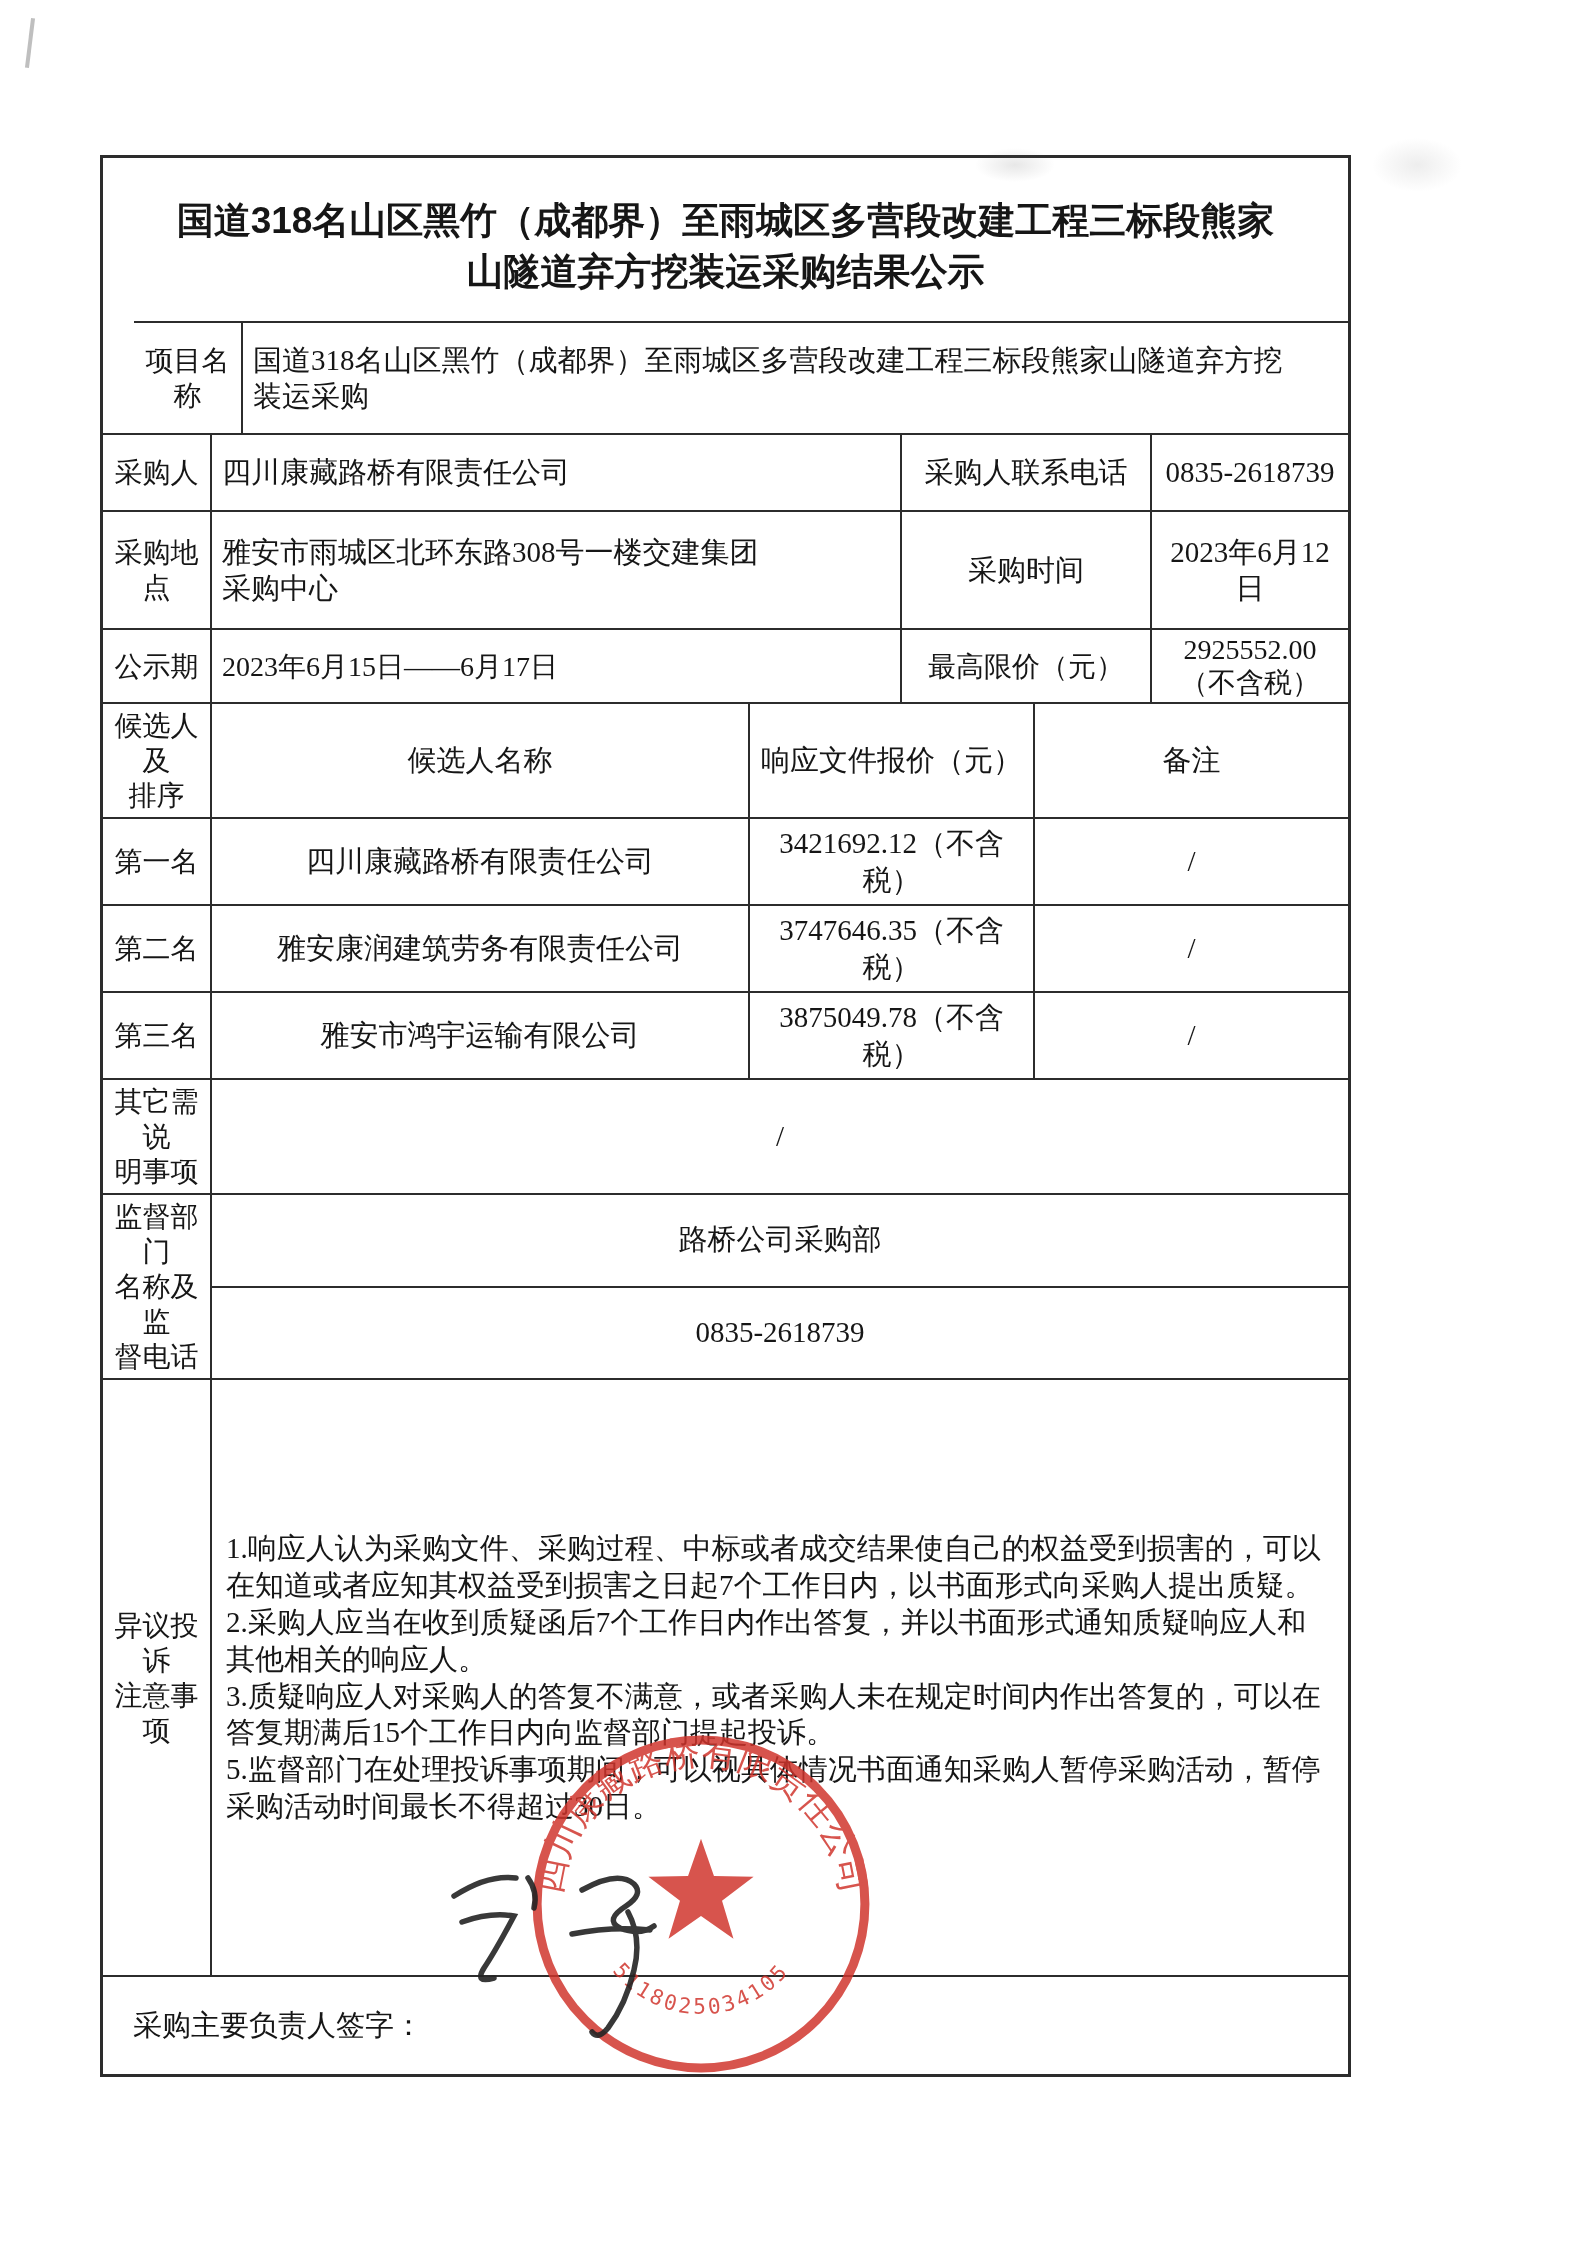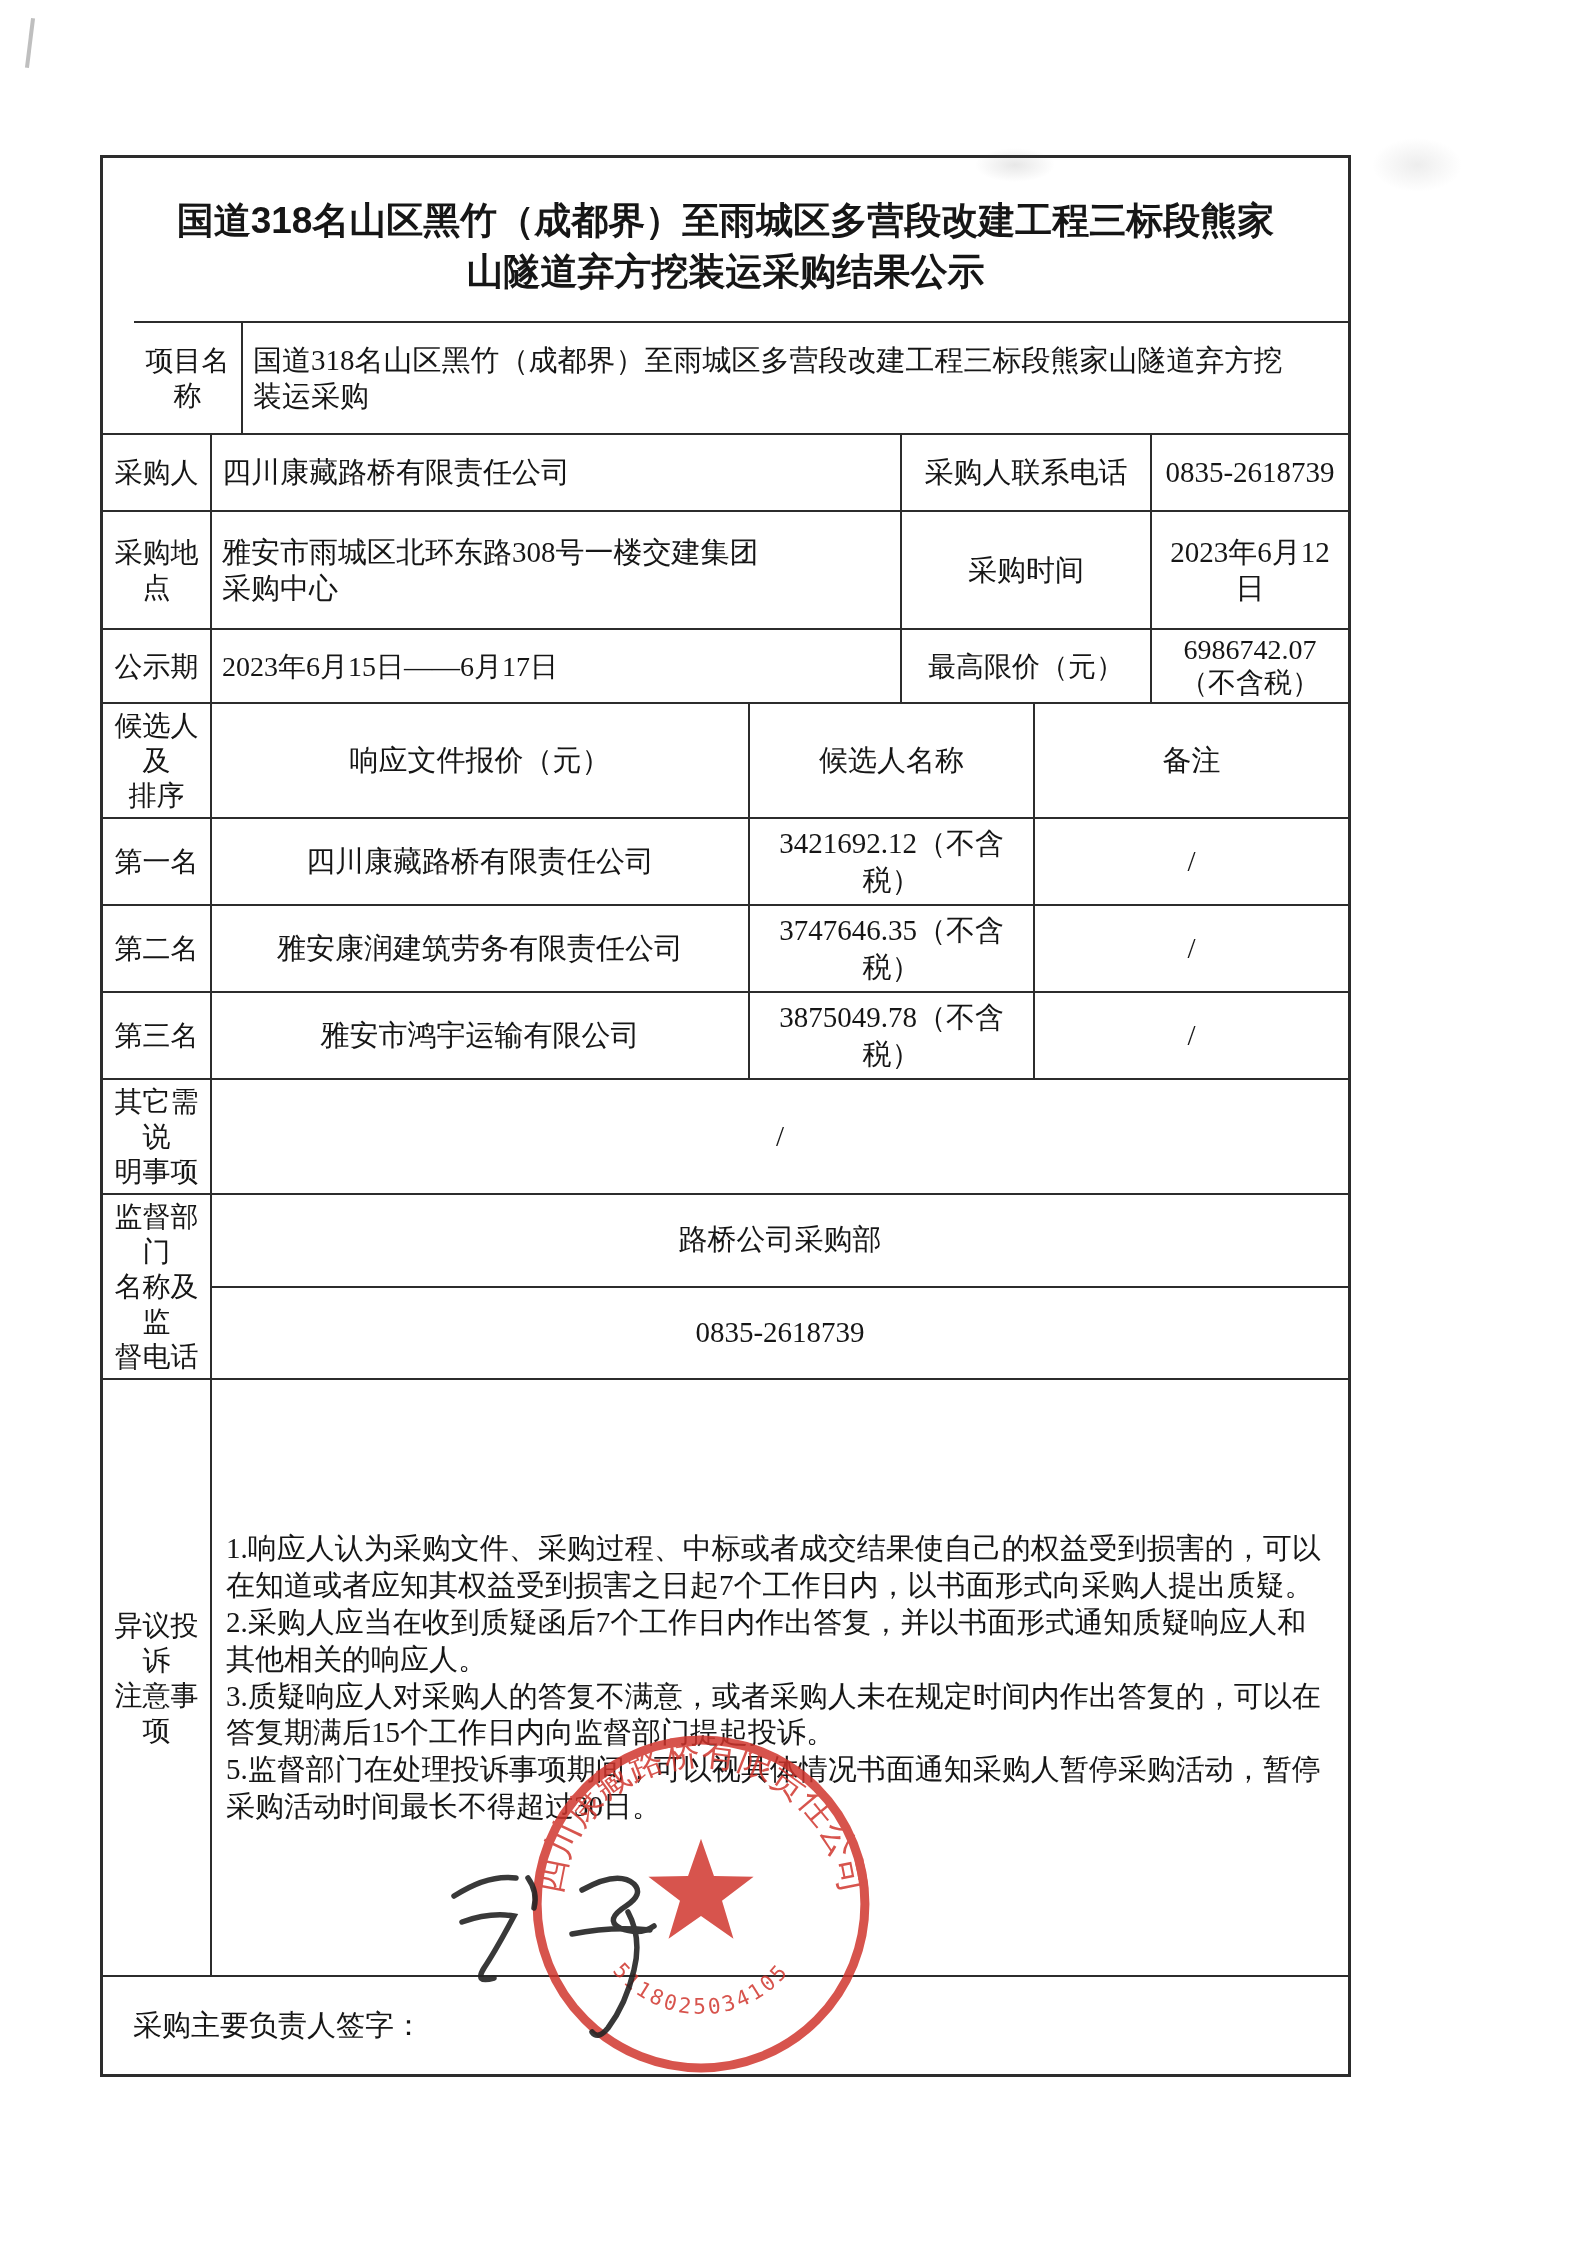--- a/index.html
+++ b/index.html
@@ -92,29 +92,29 @@
     <div class="cell c-left">雅安市雨城区北环东路308号一楼交建集团
 采购中心</div>
     <div class="cell c-center">采购时间</div>
     <div class="cell c-center">2023年6月12日</div>
   </div>
 
   <div class="row r-info r-publicity">
     <div class="cell label-cell">公示期</div>
     <div class="cell c-left">2023年6月15日——6月17日</div>
     <div class="cell c-center">最高限价（元）</div>
-    <div class="cell c-center">6986742.07
+    <div class="cell c-center">2925552.00
 （不含税）</div>
   </div>
 
   <div class="row r-cand r-cand-header">
     <div class="cell label-cell">候选人及
 排序</div>
+    <div class="cell c-center">候选人名称</div>
     <div class="cell c-center">响应文件报价（元）</div>
-    <div class="cell c-center">候选人名称</div>
     <div class="cell c-center">备注</div>
   </div>
 
   <div class="row r-cand r-cand-item">
     <div class="cell label-cell">第一名</div>
     <div class="cell c-center">四川康藏路桥有限责任公司</div>
     <div class="cell c-center">3421692.12（不含税）</div>
     <div class="cell c-center">/</div>
   </div>
 

